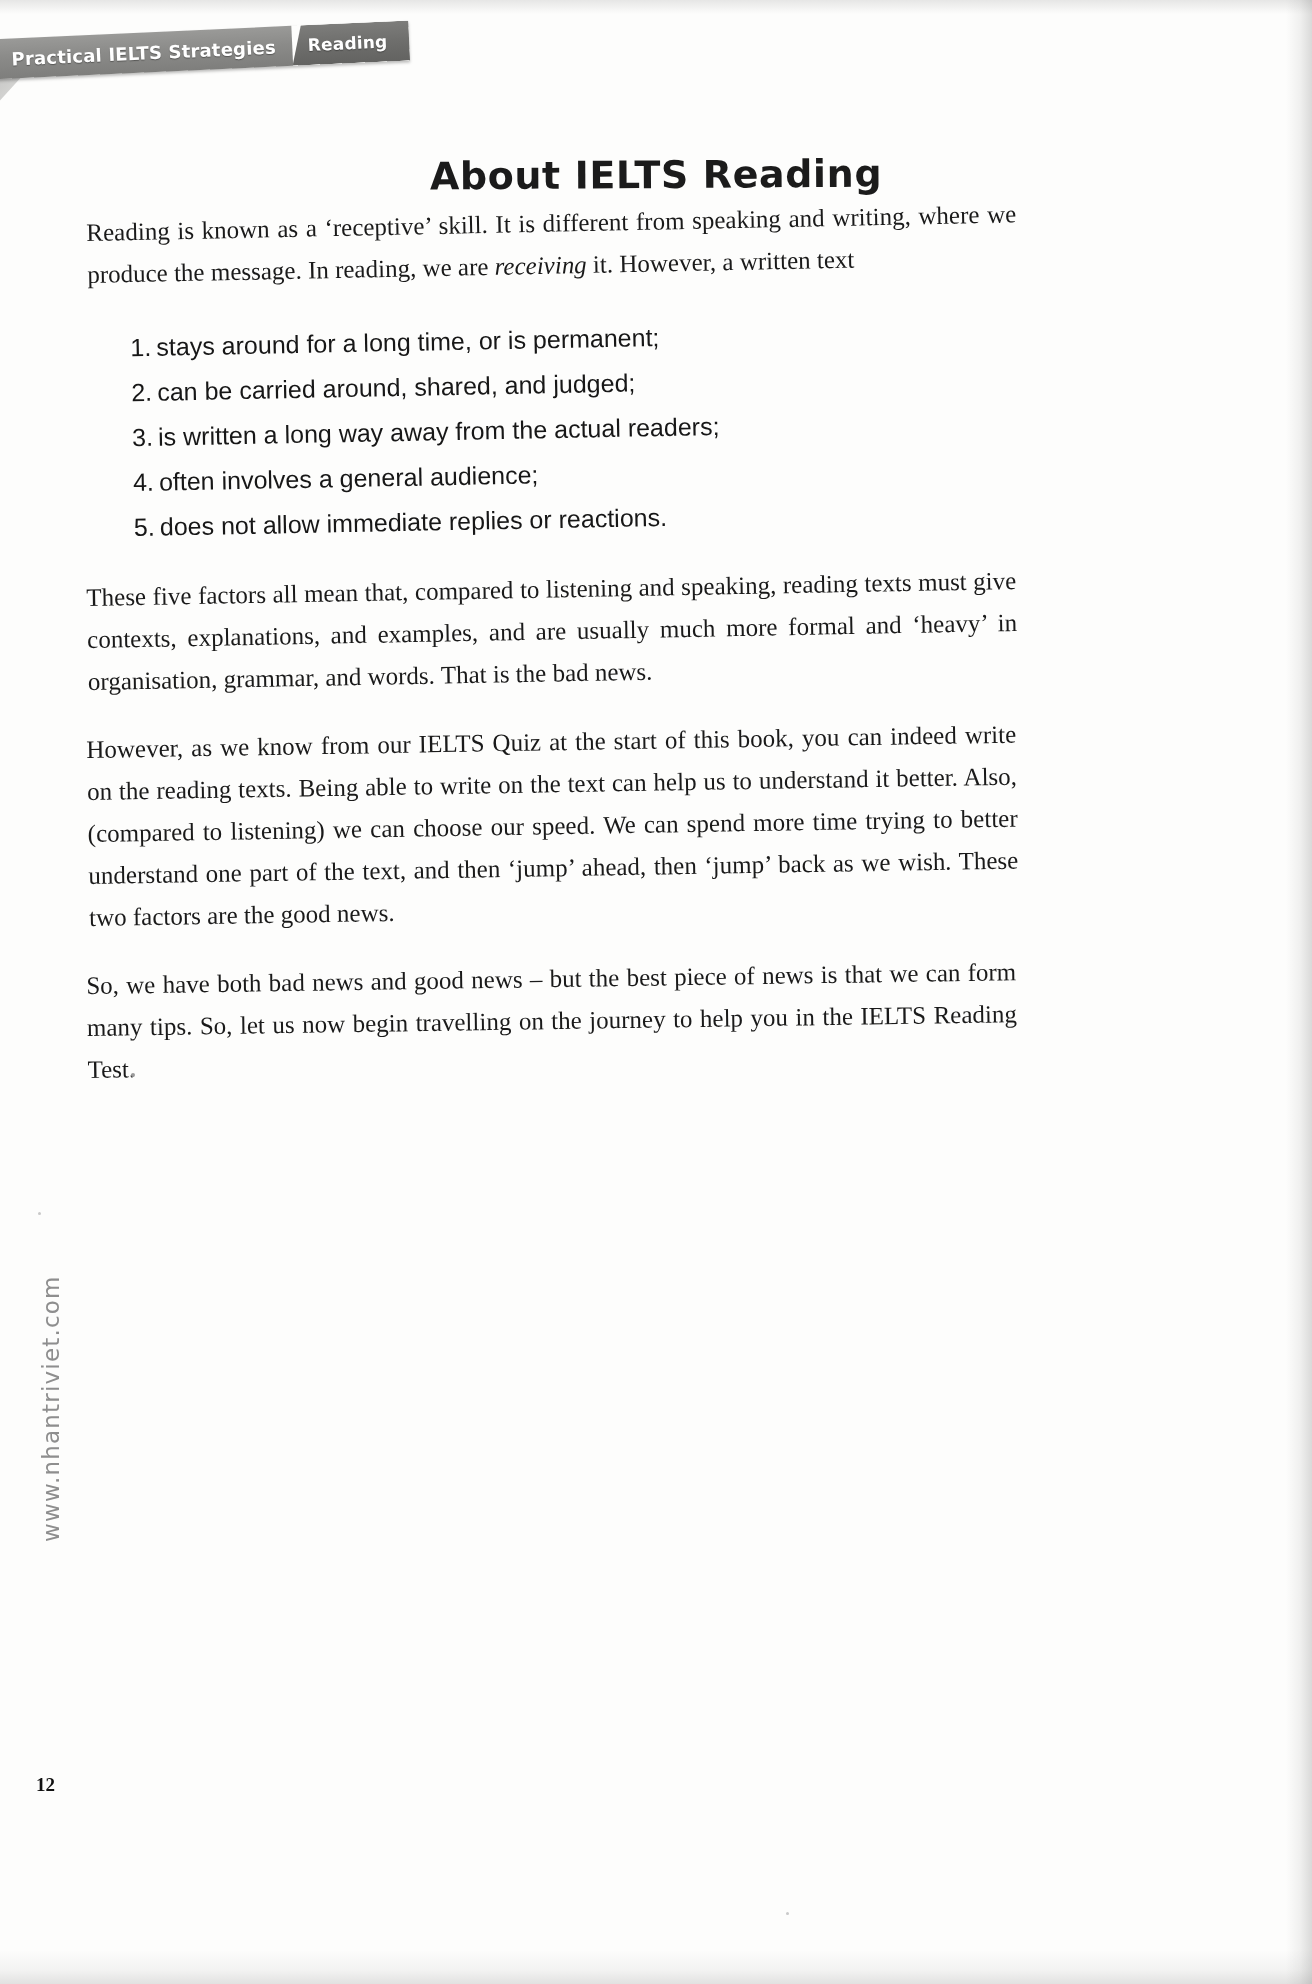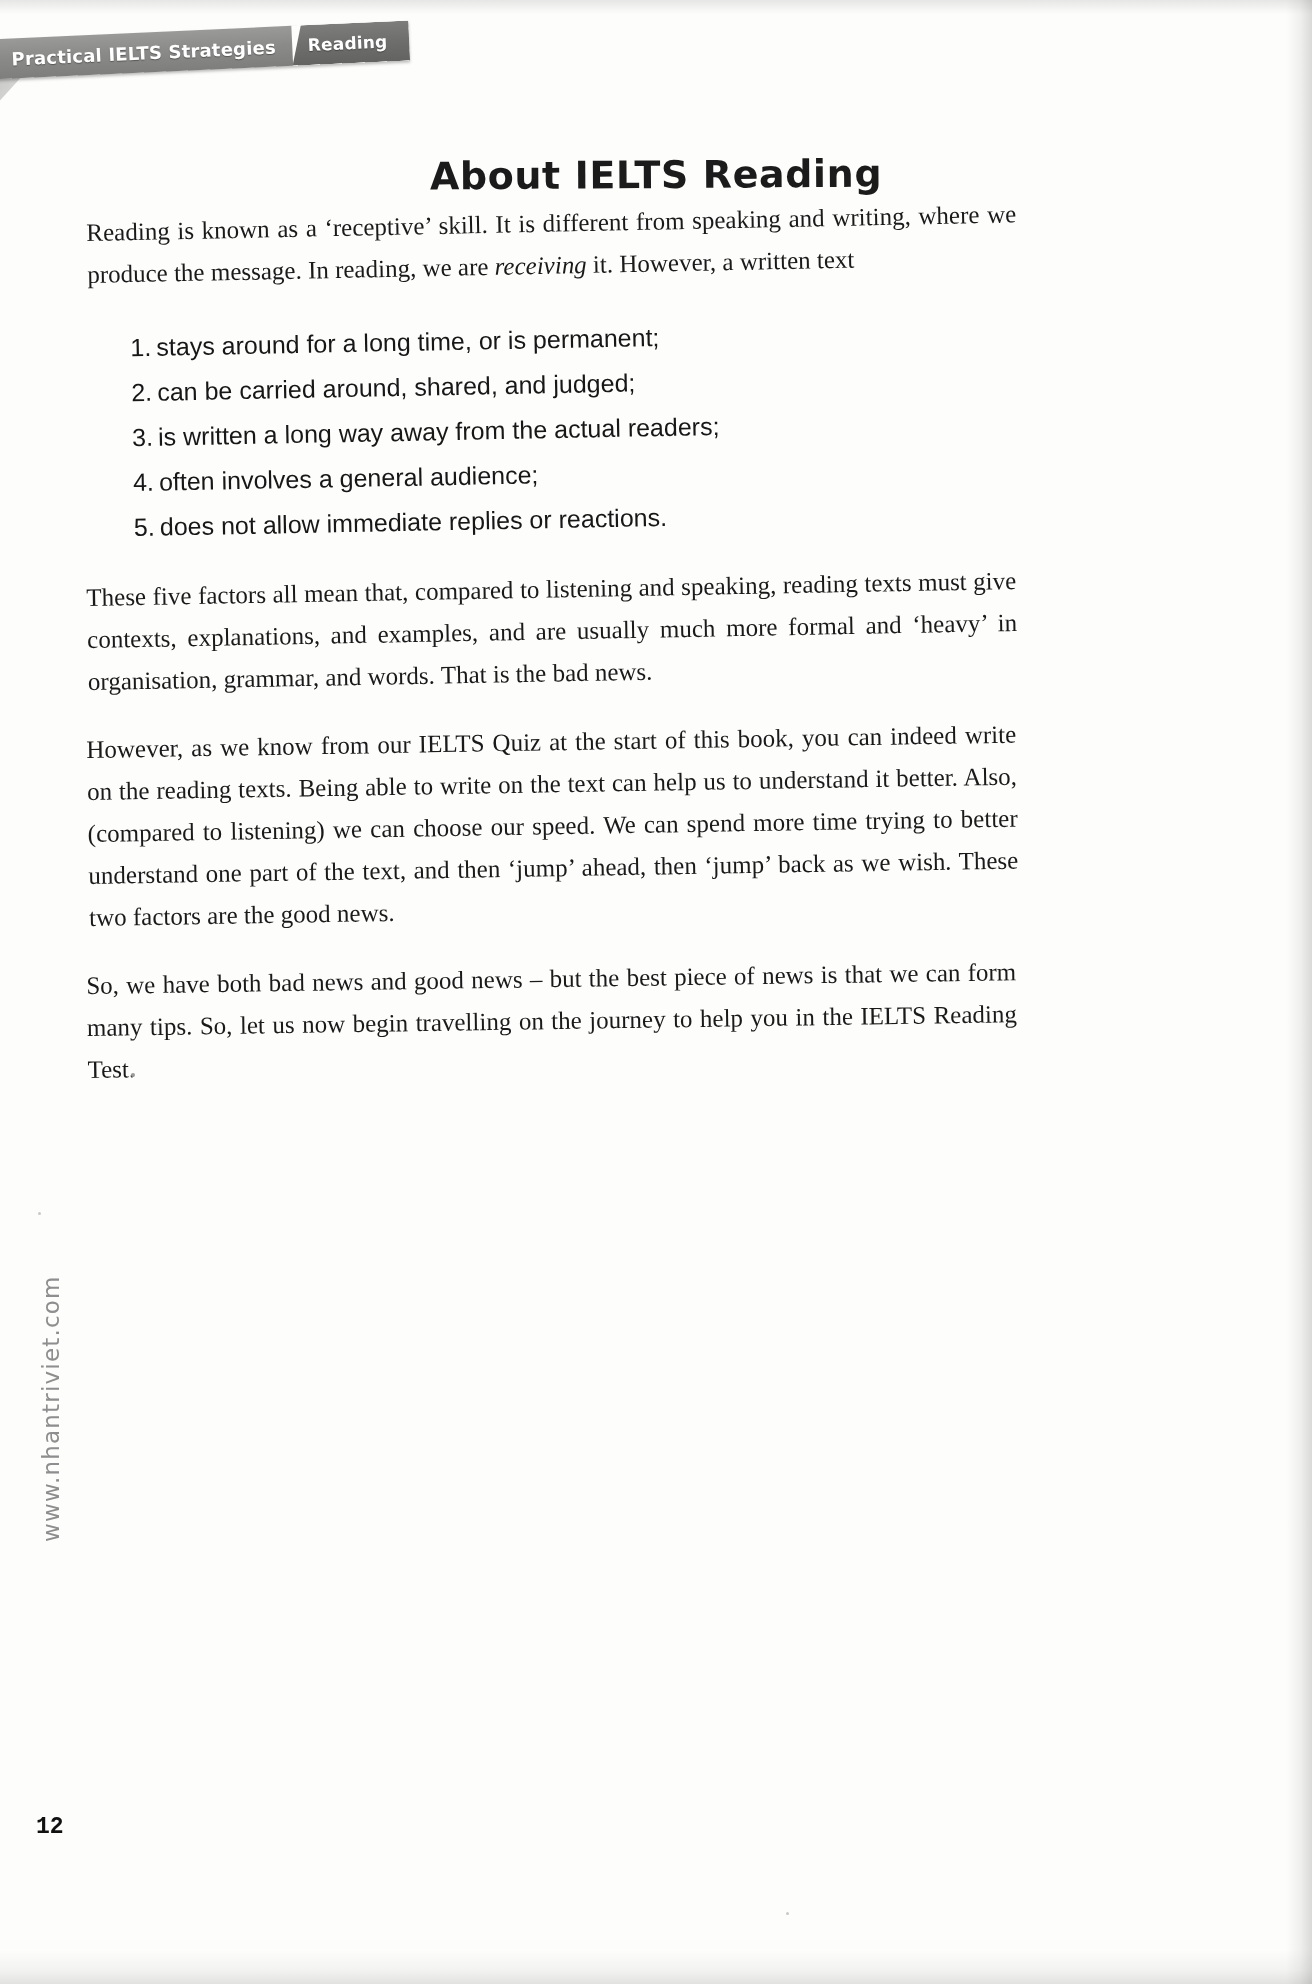--- a/index.html
+++ b/index.html
@@ -166,24 +166,24 @@
     font-size: 23px;
     letter-spacing: 1.2px;
     color: #8e8e8e;
     white-space: nowrap;
   }
 
   
   #page-number {
     position: absolute;
     left: 36px;
-    top: 1814px;
-    font-family: Liberation Mono, monospace;
+    top: 1774px;
+    font-family: Liberation Serif, serif;
     font-weight: bold;
-    font-size: 23px;
+    font-size: 19px;
     color: #111111;
   }
 
   
   .speck {
     position: absolute;
     background: #c9c9c9;
     border-radius: 50%;
     pointer-events: none;
   }

